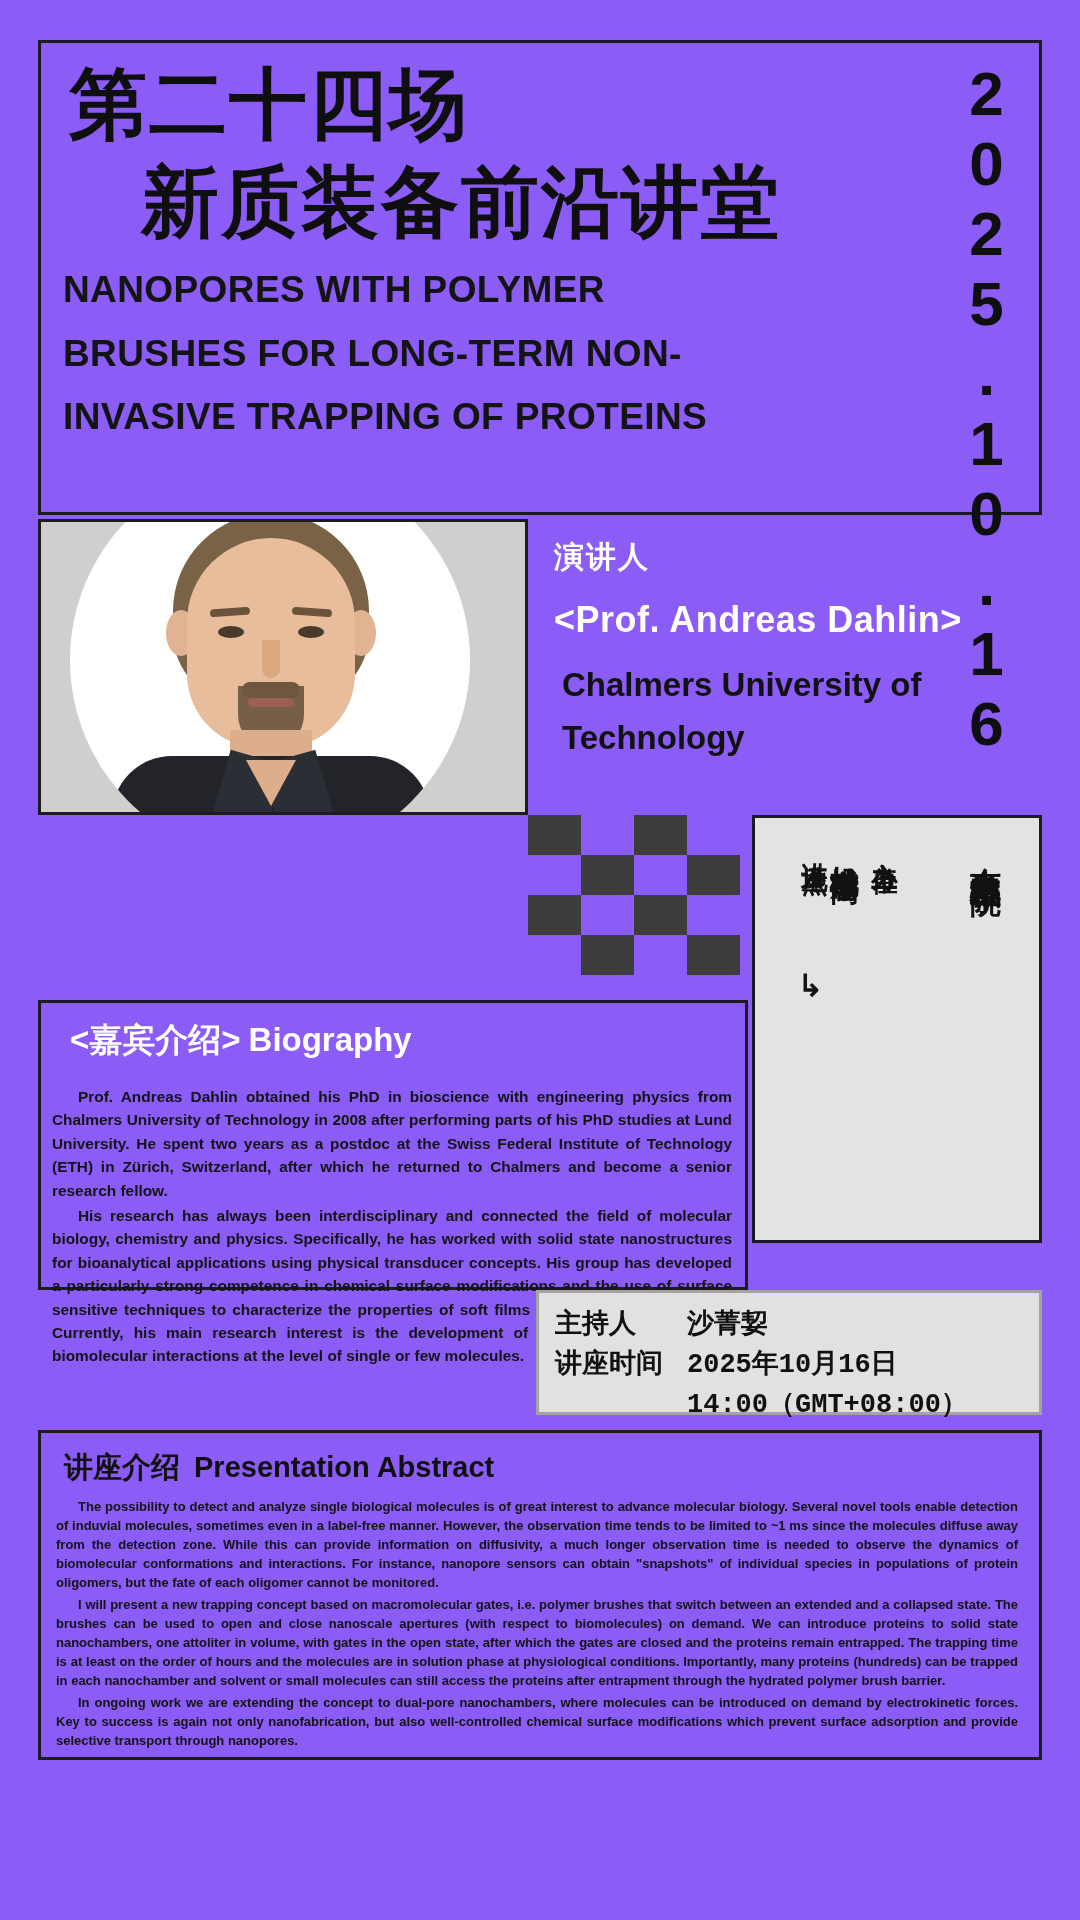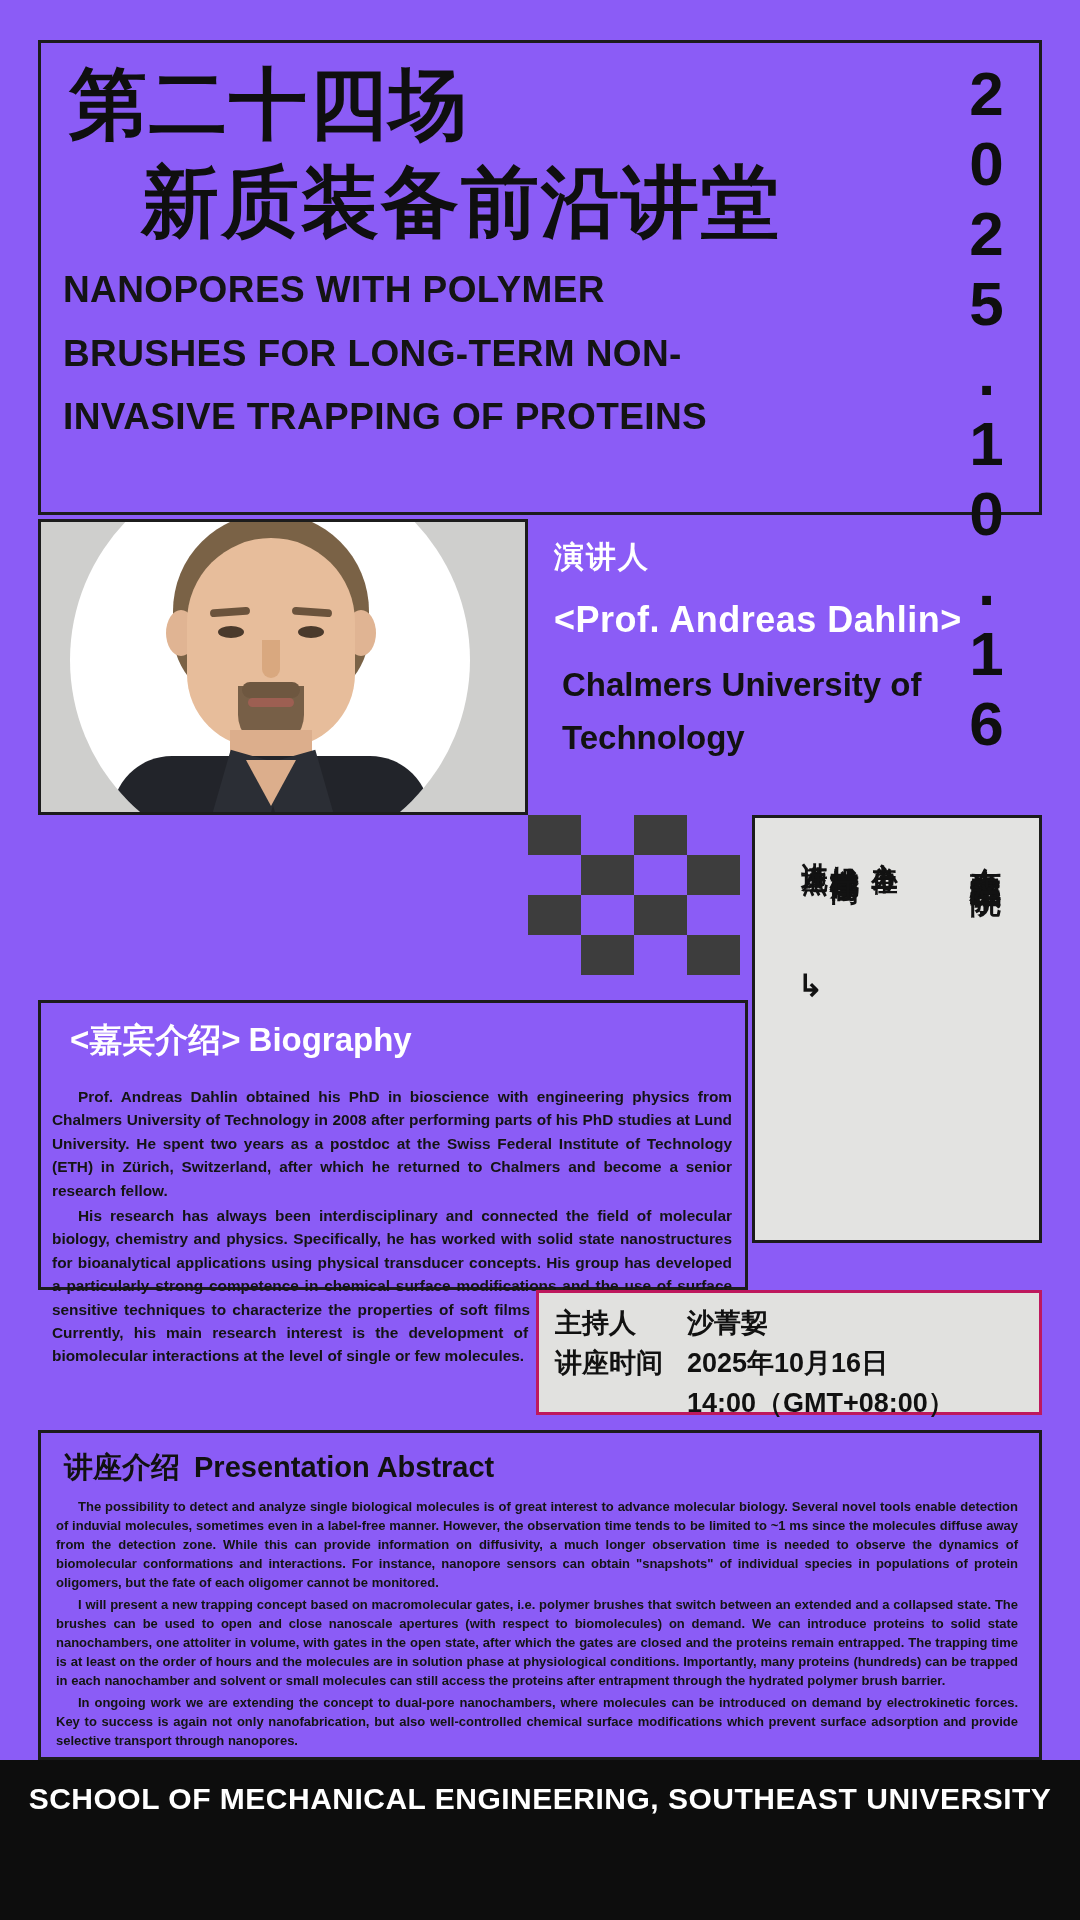--- a/index.html
+++ b/index.html
@@ -219,23 +219,24 @@
   }
   .bio-text p { margin: 0 0 2px 0; text-indent: 26px; }
 
   
   .meta-box {
     position: absolute;
     left: 536px;
     top: 1290px;
     width: 506px;
     height: 125px;
-    border: 3px solid #be185d;
+    border: 3px solid #a3a3a3;
     background: #e1e1df;
     box-sizing: border-box;
+    font-family: Liberation Mono, monospace;
   }
   .meta-row {
     position: absolute;
     font-size: 27px; font-weight: 700; color: #111;
     white-space: nowrap;
   }
   .m-host-l { left: 16px; top: 12px; }
   .m-host-v { left: 148px; top: 12px; }
   .m-time-l { left: 16px; top: 52px; }
   .m-time-v { left: 148px; top: 52px; }
@@ -366,17 +367,14 @@
   <div class="abs-box"></div>
   <div class="abs-head">
     <span>讲座介绍</span><span class="en">Presentation Abstract</span>
   </div>
   <div class="abs-text">
     <p>The possibility to detect and analyze single biological molecules is of great interest to advance molecular biology. Several novel tools enable detection of induvial molecules, sometimes even in a label-free manner. However, the observation time tends to be limited to ~1 ms since the molecules diffuse away from the detection zone. While this can provide information on diffusivity, a much longer observation time is needed to observe the dynamics of biomolecular conformations and interactions. For instance, nanopore sensors can obtain "snapshots" of individual species in populations of protein oligomers, but the fate of each oligomer cannot be monitored.</p>
     <p>I will present a new trapping concept based on macromolecular gates, i.e. polymer brushes that switch between an extended and a collapsed state. The brushes can be used to open and close nanoscale apertures (with respect to biomolecules) on demand. We can introduce proteins to solid state nanochambers, one attoliter in volume, with gates in the open state, after which the gates are closed and the proteins remain entrapped. The trapping time is at least on the order of hours and the molecules are in solution phase at physiological conditions. Importantly, many proteins (hundreds) can be trapped in each nanochamber and solvent or small molecules can still access the proteins after entrapment through the hydrated polymer brush barrier.</p>
     <p>In ongoing work we are extending the concept to dual-pore nanochambers, where molecules can be introduced on demand by electrokinetic forces. Key to success is again not only nanofabrication, but also well-controlled chemical surface modifications which prevent surface adsorption and provide selective transport through nanopores.</p>
   </div>
 
-  <div class="footer">
-    <div class="footer-text">SCHOOL OF MECHANICAL ENGINEERING, SOUTHEAST UNIVERSITY</div>
-  </div>
 
 </div>
 
 </body></html>

